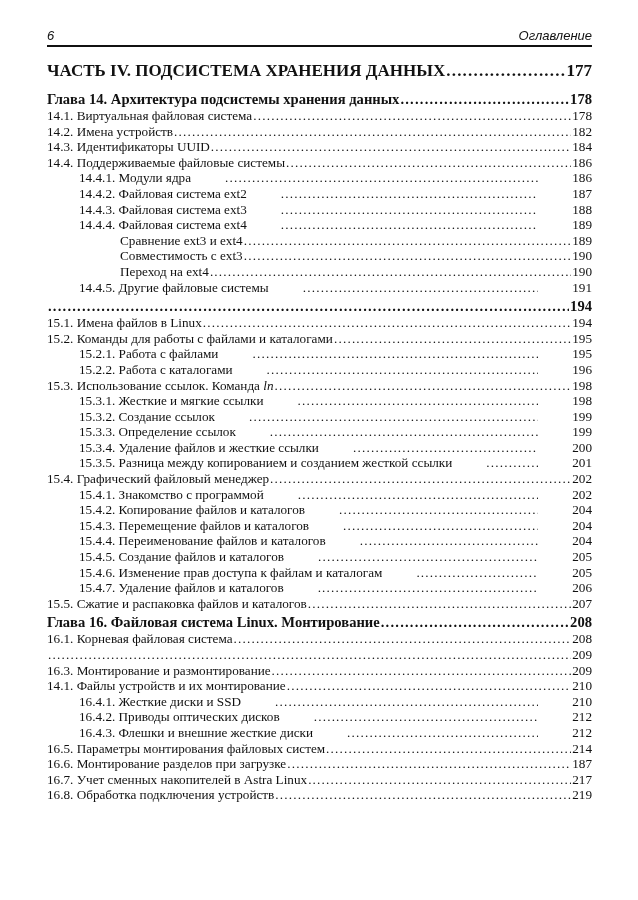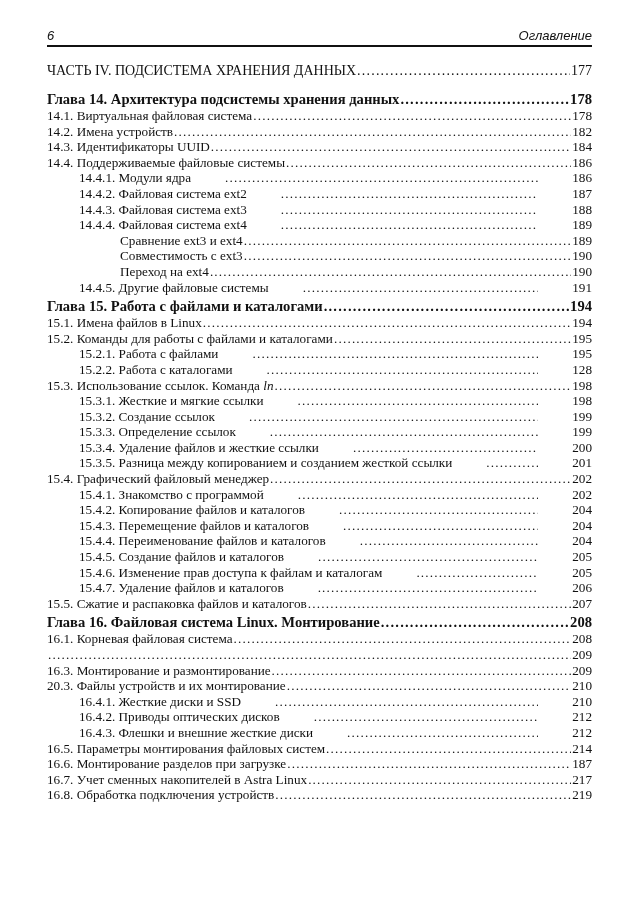--- a/index.html
+++ b/index.html
@@ -12,21 +12,21 @@
   .running-head .num { position: absolute; left: 0; top: 0; }
   .running-head .title { position: absolute; right: 0; top: 0; }
   .rule { position: absolute; top: 45px; left: 0; width: 545px; height: 2px; background: #111; }
   .toc { position: absolute; top: 61px; left: 0; width: 545px;
          font-family: "Liberation Serif", serif; }
   .row { display: flex; align-items: baseline; white-space: nowrap; height: 15.6px; font-size: 13.2px; line-height: 15.6px; }
   .row .label { flex: 0 0 auto; }
   .row .leader { flex: 1 1 auto; overflow: hidden; margin: 0 1px; letter-spacing: 1.2px; }
   .row .leader::before { content: "....................................................................................................................................................................................................................................................................."; }
   .row .page-num { flex: 0 0 auto; }
-  .row.part { font-weight: normal; font-size: 14px; height: 20px; line-height: 20px; margin-bottom: 9px; }
+  .row.part { font-weight: bold; font-size: 17px; height: 20px; line-height: 20px; margin-bottom: 9px; }
   .row.chapter { font-weight: bold; font-size: 14.6px; height: 18px; line-height: 18px; }
   .row.chapter.gap { margin-top: 2px; justify-content: flex-end; }
   .row.l2 { padding-left: 0; }
   .row.l3 { padding-left: 32px; gap: 33px; }
   .row.l4 { padding-left: 73px; align-items: center; }
 </style>
 </head>
 <body>
 
 <div class="page">
@@ -102,21 +102,20 @@
           <span class="label">Переход на ext4</span>
           <span class="leader"></span>
           <span class="page-num">190</span>
         </div>
         <div class="row l3">
           <span class="label">14.4.5. Другие файловые системы</span>
           <span class="leader"></span>
           <span class="page-num">191</span>
         </div>
         <div class="row chapter gap">
-          <span class="label">Глава 15. Работа с файлами и каталогами</span>
           <span class="leader"></span>
           <span class="page-num">194</span>
         </div>
         <div class="row l2">
           <span class="label">15.1. Имена файлов в Linux</span>
           <span class="leader"></span>
           <span class="page-num">194</span>
         </div>
         <div class="row l2">
           <span class="label">15.2. Команды для работы с файлами и каталогами</span>
@@ -124,21 +123,21 @@
           <span class="page-num">195</span>
         </div>
         <div class="row l3">
           <span class="label">15.2.1. Работа с файлами</span>
           <span class="leader"></span>
           <span class="page-num">195</span>
         </div>
         <div class="row l3">
           <span class="label">15.2.2. Работа с каталогами</span>
           <span class="leader"></span>
-          <span class="page-num">128</span>
+          <span class="page-num">196</span>
         </div>
         <div class="row l2">
           <span class="label">15.3. Использование ссылок. Команда <i>ln</i></span>
           <span class="leader"></span>
           <span class="page-num">198</span>
         </div>
         <div class="row l3">
           <span class="label">15.3.1. Жесткие и мягкие ссылки</span>
           <span class="leader"></span>
           <span class="page-num">198</span>
@@ -221,21 +220,21 @@
         <div class="row l2">
           <span class="leader"></span>
           <span class="page-num">209</span>
         </div>
         <div class="row l2">
           <span class="label">16.3. Монтирование и размонтирование</span>
           <span class="leader"></span>
           <span class="page-num">209</span>
         </div>
         <div class="row l2">
-          <span class="label">20.3. Файлы устройств и их монтирование</span>
+          <span class="label">14.1. Файлы устройств и их монтирование</span>
           <span class="leader"></span>
           <span class="page-num">210</span>
         </div>
         <div class="row l3">
           <span class="label">16.4.1. Жесткие диски и SSD</span>
           <span class="leader"></span>
           <span class="page-num">210</span>
         </div>
         <div class="row l3">
           <span class="label">16.4.2. Приводы оптических дисков</span>

